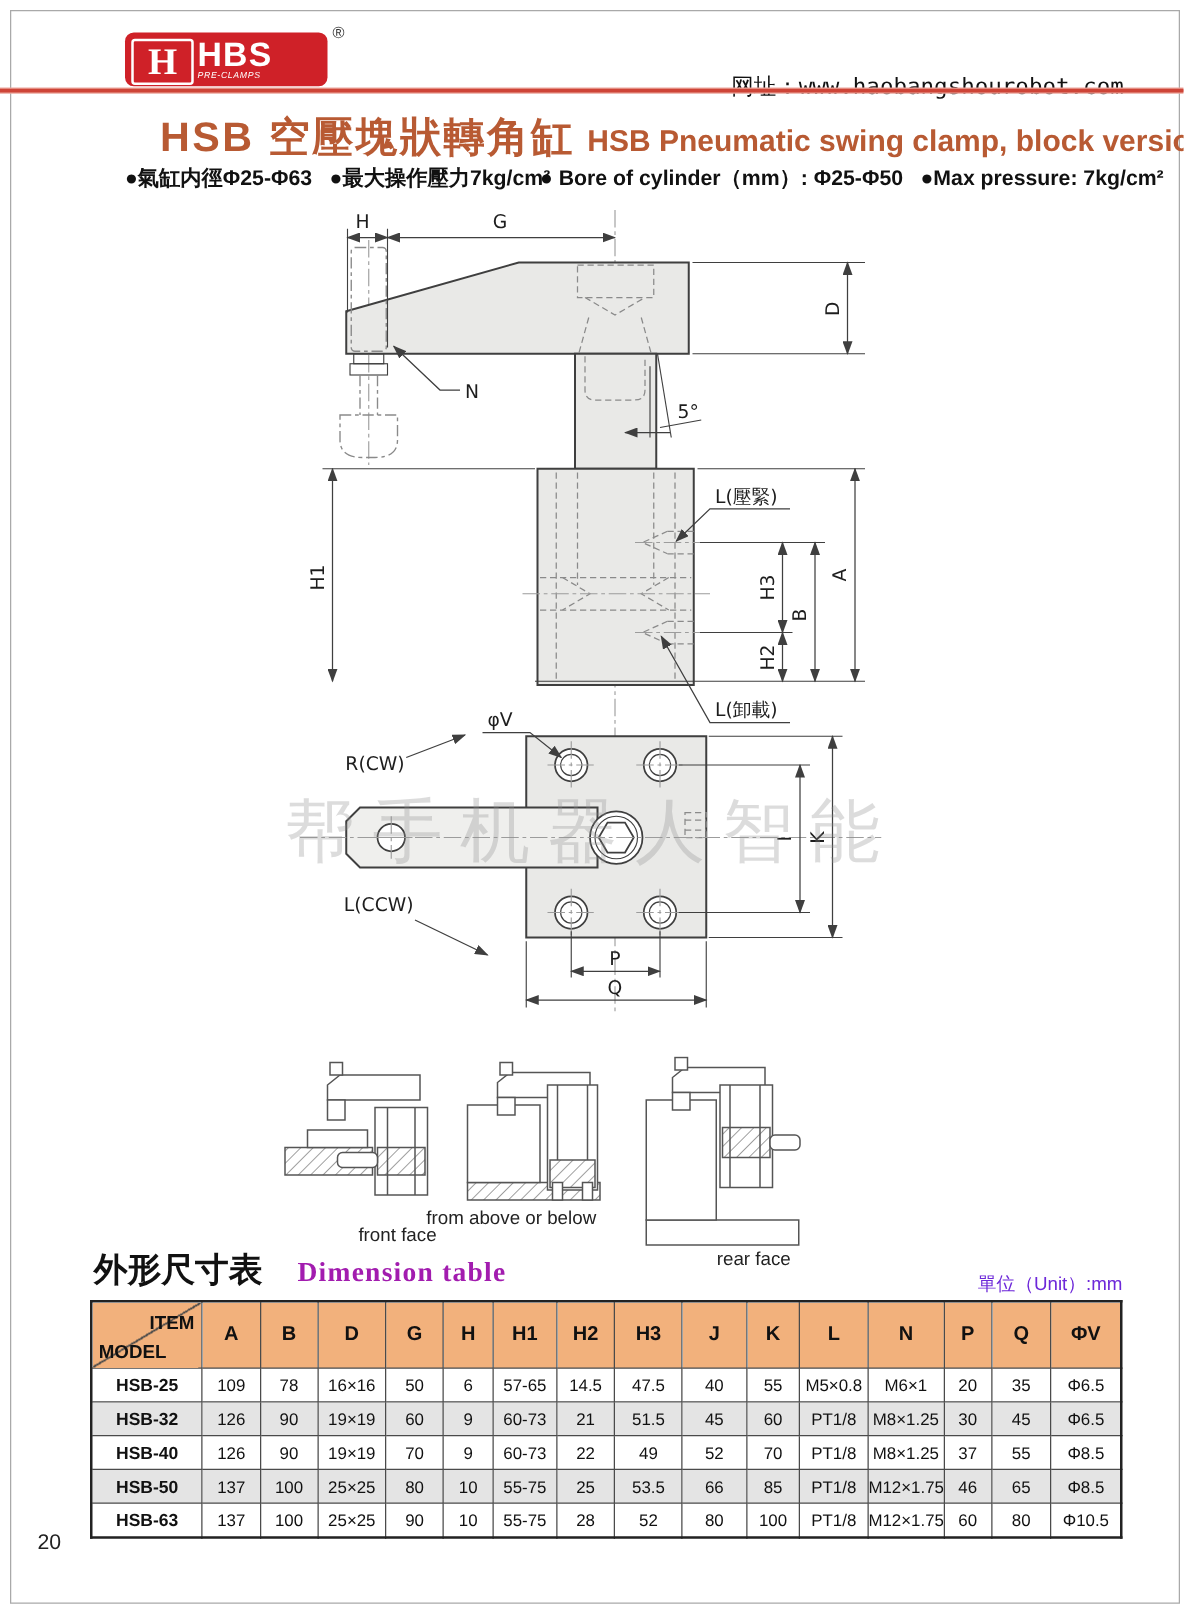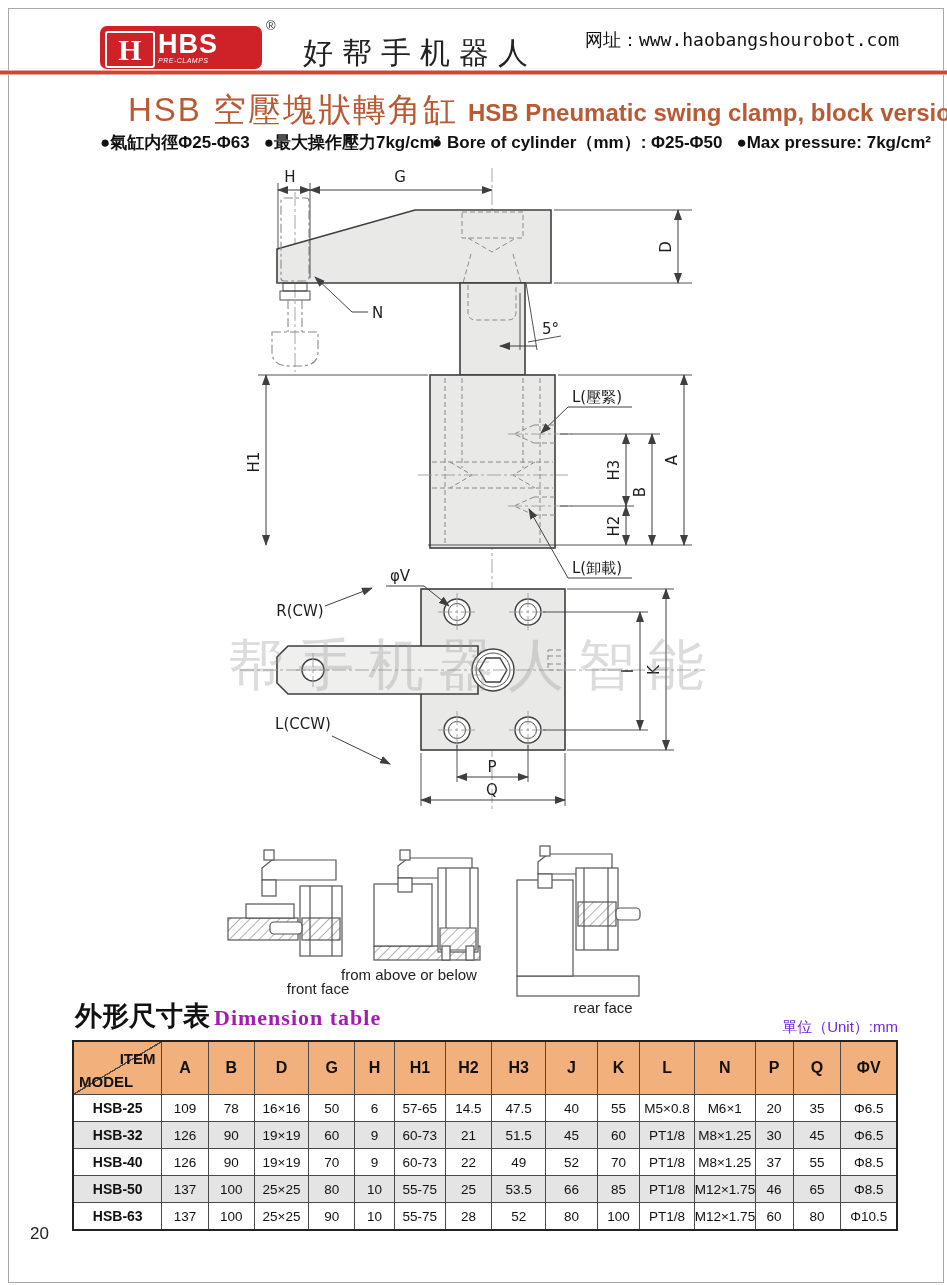--- a/index.html
+++ b/index.html
@@ -9,26 +9,26 @@
 
   
   .logo{position:absolute;left:100px;top:26px;width:162px;height:43px;background:#cf2128;border-radius:7px;}
   .logo .hbox{position:absolute;left:5px;top:5px;width:46px;height:33px;border:2px solid #fff;border-radius:3px;
         display:flex;align-items:center;justify-content:center;}
   .logo .hbox span{font-family:"Liberation Serif",serif;font-weight:bold;font-size:30px;color:#fff;line-height:1;}
   .logo .hbs{position:absolute;left:58px;top:3px;font-weight:bold;font-size:27px;color:#fff;letter-spacing:1px;font-family:"Liberation Sans",sans-serif;}
   .logo .sub{position:absolute;left:58px;top:31px;font-size:7px;color:#fff;font-style:italic;letter-spacing:0.5px;}
   .reg{position:absolute;left:266px;top:18px;font-size:13px;color:#333;}
   .brand{position:absolute;left:303px;top:33px;font-size:30px;letter-spacing:9px;color:#222;font-weight:500;}
-  .website{position:absolute;right:48px;top:28px;font-family:"DejaVu Sans Mono",monospace;font-size:18px;color:#111;}
+  .website{position:absolute;right:48px;top:57px;font-family:"DejaVu Sans Mono",monospace;font-size:18px;color:#111;}
   .redline{position:absolute;left:0;right:0;top:71px;height:3px;background:#ce4437;box-shadow:0 -1px 0 #eba69d,0 1px 0 #eba69d;}
 
   
   .title-row{position:absolute;left:128px;top:88px;display:flex;align-items:baseline;gap:10px;white-space:nowrap;}
-  .title-cn{font-size:33px;font-weight:normal;color:#b85a33;letter-spacing:2px;}
+  .title-cn{font-size:33px;font-weight:bold;color:#b85a33;letter-spacing:2px;}
   .title-en{font-size:24px;font-weight:bold;color:#b85a33;letter-spacing:0px;}
   .specs{position:absolute;top:131px;font-size:17px;font-weight:bold;color:#111;white-space:nowrap;}
   .specs-cn{left:100px;}
   .specs-en{left:432px;}
   .specs span{margin-right:14px;}
 
   
   .drawing-svg{position:absolute;left:225px;top:158px;width:505px;height:662px;}
   .watermark{position:absolute;left:228px;top:628px;font-size:56px;color:#8f8f8f;opacity:0.30;
              letter-spacing:14px;white-space:nowrap;pointer-events:none;}
@@ -44,21 +44,21 @@
   .cl{stroke:#9c9c9c;stroke-width:0.9;fill:none;stroke-dasharray:14 3 3 3;}
   .phantom{stroke:#8a8a8a;stroke-width:1.1;fill:none;stroke-dasharray:9 3 3 3;}
   .dim{stroke:#3f3f3f;stroke-width:1;fill:none;}
   .dimtxt{font:15px "DejaVu Sans",sans-serif;fill:#1d1d1d;}
   .whitec{fill:#fff;stroke:#3f3f3f;stroke-width:1.4;}
   .fig{stroke:#555;stroke-width:1.2;fill:#fff;}
   .fignf{stroke:#555;stroke-width:1.2;fill:none;}
   .fighatch{fill:url(#hatch);stroke:#555;stroke-width:1.2;}
 
   
-  .section-title{position:absolute;left:75px;top:998px;display:flex;align-items:baseline;gap:4px;white-space:nowrap;}
+  .section-title{position:absolute;left:75px;top:998px;display:flex;align-items:baseline;gap:28px;white-space:nowrap;}
   .sec-cn{font-family:"DejaVu Serif",serif;font-size:27px;font-weight:bold;color:#111;}
   .sec-en{font-family:"Liberation Serif",serif;font-size:22px;font-weight:bold;color:#a21caf;letter-spacing:1px;}
   .unit{position:absolute;right:49px;top:1018px;font-size:15px;color:#6d28d9;}
   .dimtable{position:absolute;left:72px;top:1040px;width:826px;border-collapse:collapse;table-layout:fixed;
             font-size:13.5px;color:#111;}
   .dimtable th,.dimtable td{border:1px solid #4a4a4a;text-align:center;padding:0;overflow:hidden;}
   .dimtable{border:2px solid #222;}
   .dimtable thead th{background:#f2b17c;height:52px;font-size:16px;font-weight:bold;}
   .dimtable tbody td{height:26px;background:#fff;}
   .dimtable tbody tr.alt td{background:#e4e4e4;}
@@ -75,21 +75,20 @@
   <div class="scan-frame"></div>
 
   <div class="logo">
     <div class="hbox">
         <span>H</span>
       </div>
     <div class="hbs">HBS</div>
     <div class="sub">PRE-CLAMPS</div>
   </div>
   <div class="reg">®</div>
-  <div class="brand">好帮手机器人</div>
   <div class="website">网址：www.haobangshourobot.com</div>
   <div class="redline"></div>
 
   <div class="title-row">
     <span class="title-cn">HSB 空壓塊狀轉角缸</span>
     <span class="title-en">HSB Pneumatic swing clamp, block version</span>
   </div>
   <div class="specs specs-cn">
     <span>●氣缸内徑Φ25-Φ63</span><span>●最大操作壓力7kg/cm²</span>
   </div>

